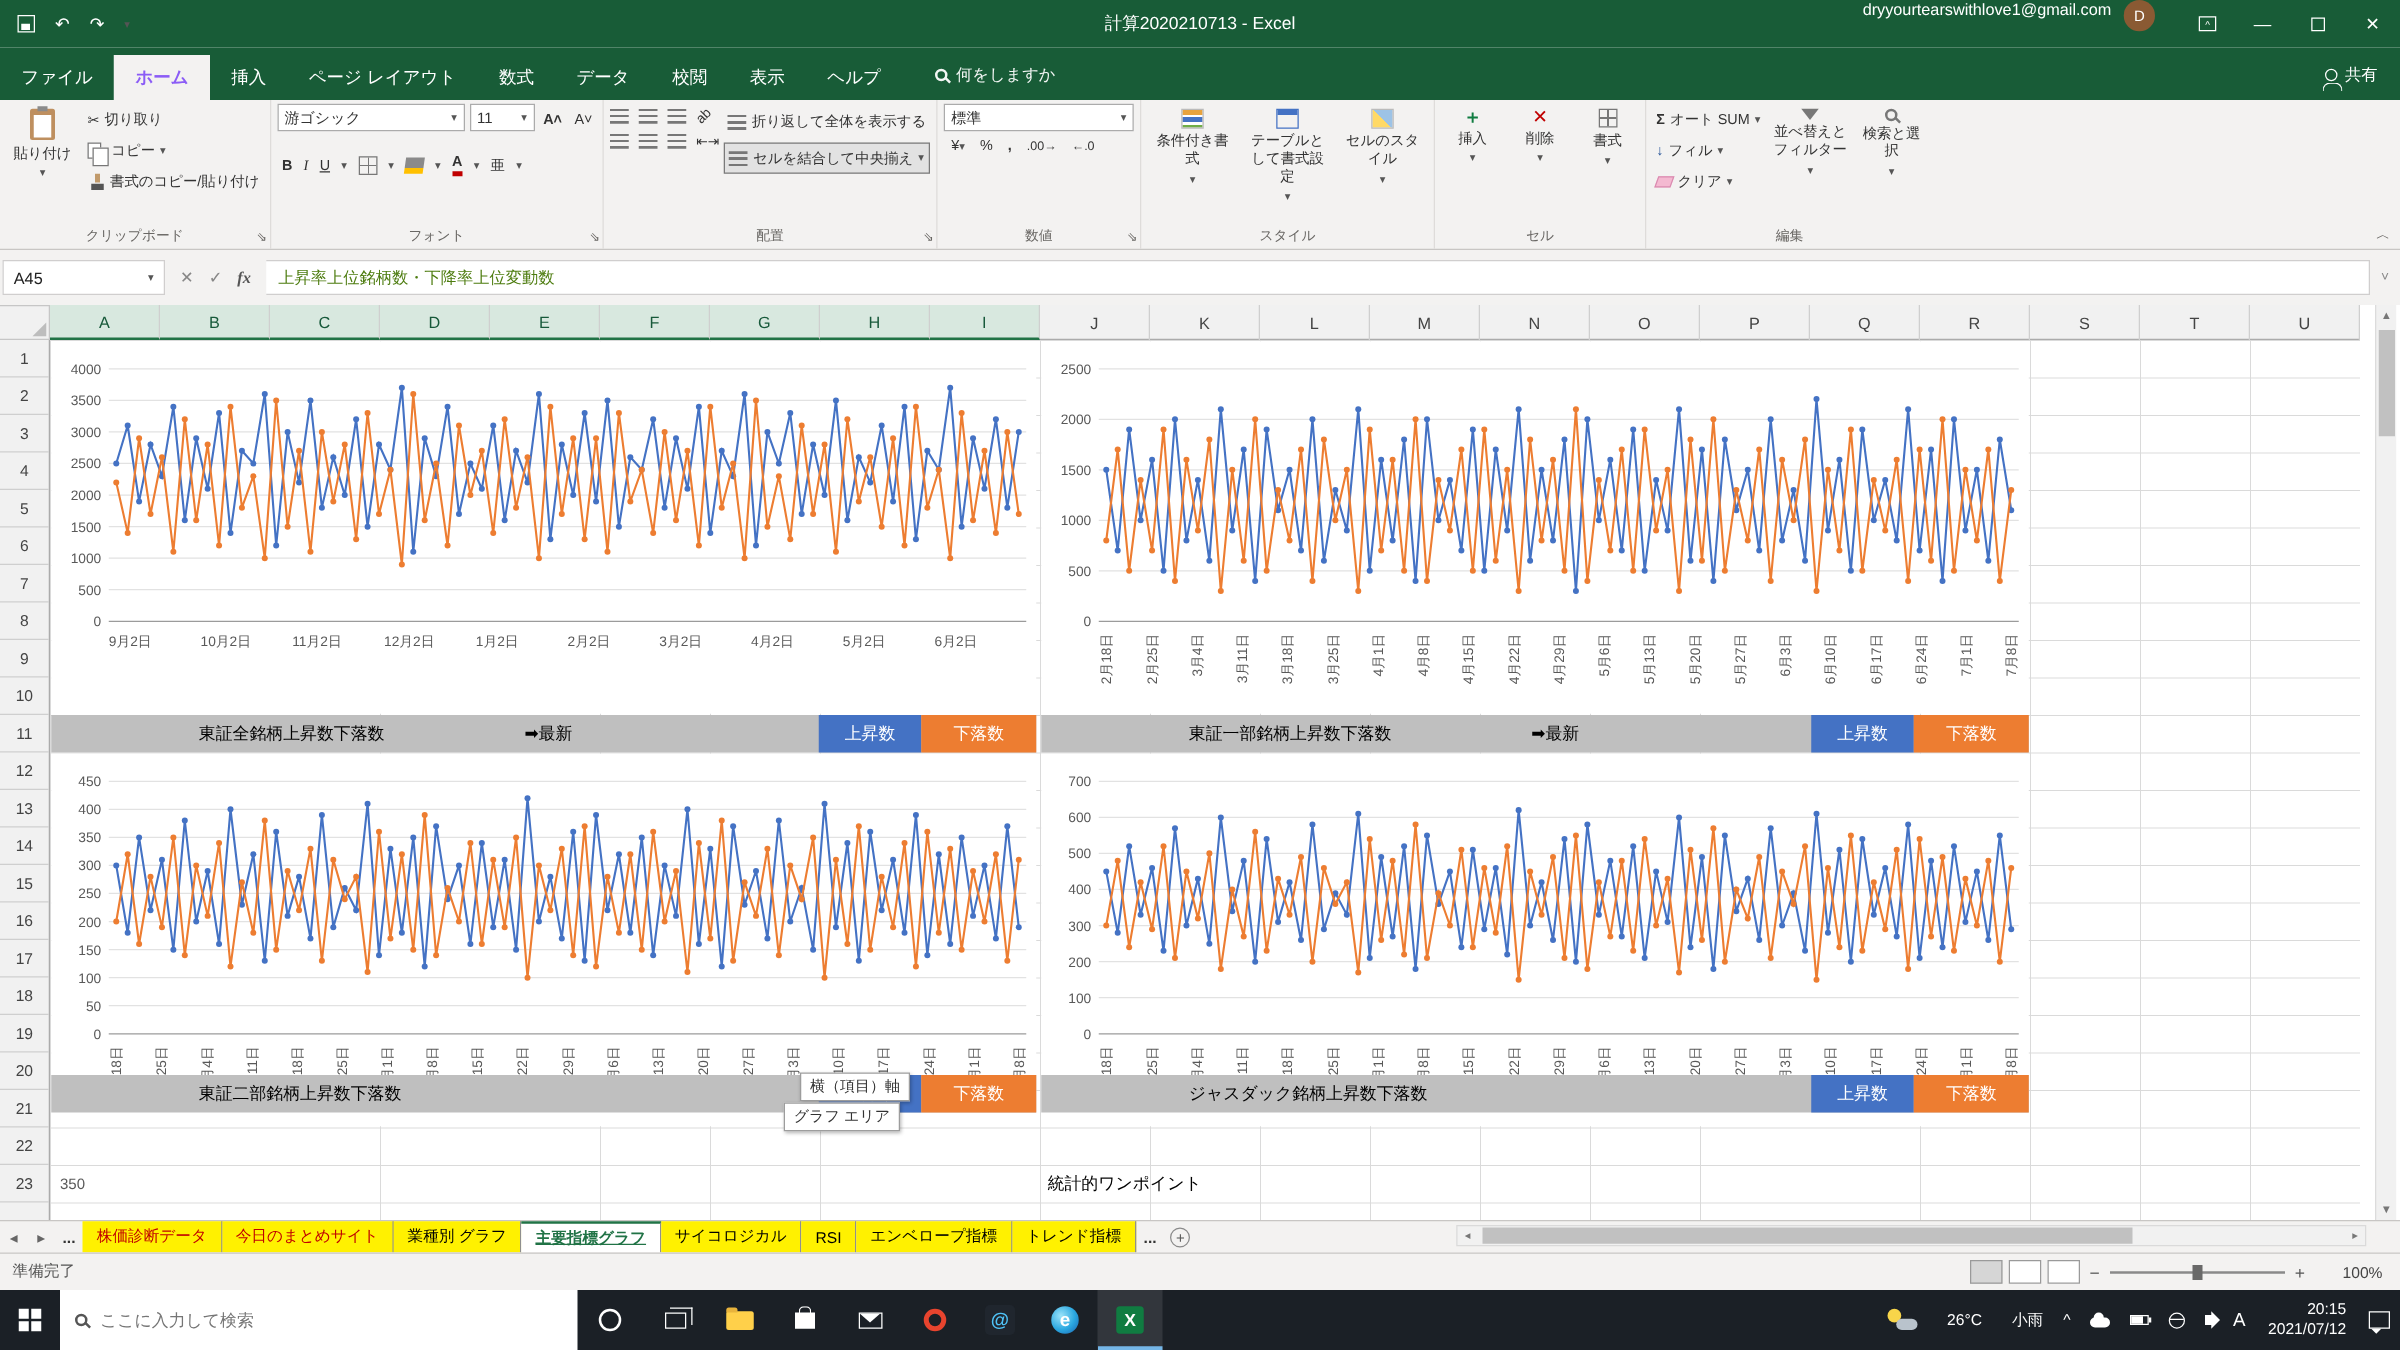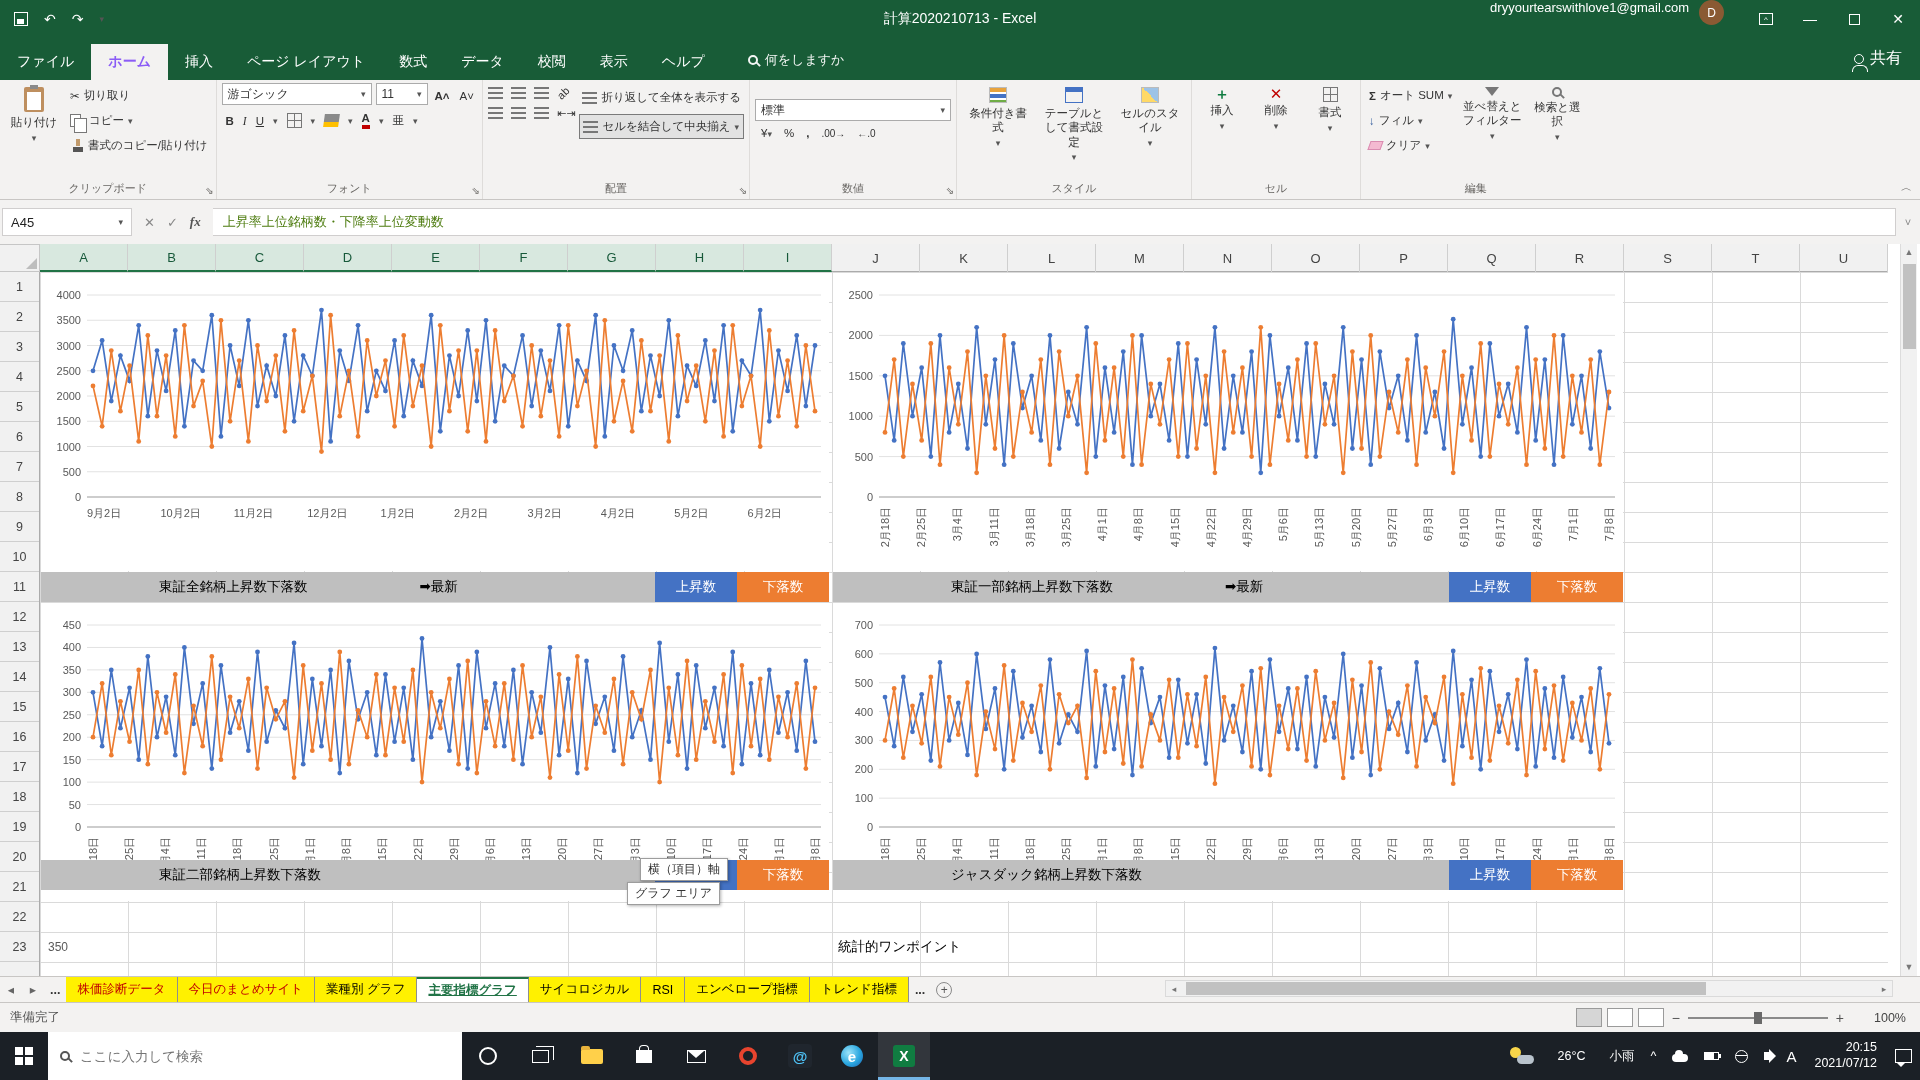--- a/index.html
+++ b/index.html
@@ -18,21 +18,21 @@
   .avatar{width:25px;height:25px;border-radius:50%;background:#8a5a33;display:flex;align-items:center;justify-content:center;font-size:12px;margin-right:20px;}
   .winbtn{width:44px;height:38px;display:flex;align-items:center;justify-content:center;font-size:14px;}
   .maxic{width:11px;height:11px;border:1px solid #fff;display:inline-block;}
   .ribopt{width:14px;height:12px;border:1px solid #fff;display:inline-flex;align-items:center;justify-content:center;font-size:8px;}
 
   
   .tabrow{position:absolute;left:0;top:38px;width:100%;height:42px;background:#185C37;display:flex;align-items:flex-end;color:#fff;}
   .rtab{padding:9px 17px;font-size:14px;white-space:nowrap;}
   .rtab.active{background:#F3F2F1;color:#8b5cf6;font-weight:bold;}
   .tab-search{display:flex;align-items:center;gap:7px;font-size:13px;padding:0 10px 11px 26px;opacity:.95;}
-  .tab-share{margin-left:auto;display:flex;align-items:center;gap:6px;font-size:16px;padding:0 18px 11px 0;}
+  .tab-share{margin-left:auto;display:flex;align-items:center;gap:6px;font-size:13px;padding:0 18px 11px 0;}
   .mag{width:10px;height:10px;border:2px solid #777;border-radius:50%;position:relative;display:inline-block;}
   .mag::after{content:"";position:absolute;width:6px;height:2px;background:#777;transform:rotate(45deg);right:-5px;bottom:-2px;}
   .mag.w{border-color:#fff;}.mag.w::after{background:#fff;}
   .personic{width:10px;height:10px;border-radius:50%;border:1.5px solid #fff;position:relative;display:inline-block;}
   .personic::after{content:"";position:absolute;left:-3px;top:10px;width:14px;height:6px;border:1.5px solid #fff;border-bottom:none;border-radius:6px 6px 0 0;}
 
   
   .ribbon{position:absolute;left:0;top:80px;width:100%;height:120px;background:#F3F2F1;border-bottom:1px solid #C8C6C4;display:flex;font-size:11.5px;color:#333;}
   .rgroup{display:flex;flex-direction:column;border-right:1px solid #DEDCDA;padding:3px 5px 0;position:relative;}
   .rg-content{flex:1;display:flex;align-items:flex-start;gap:4px;}
@@ -255,21 +255,21 @@
               <span>書式のコピー/貼り付け</span>
             </div>
         </div>
       </div>
       <div class="rg-label">クリップボード</div>
       <span class="launcher">⇘</span>
     </div>
 
     <div class="rgroup">
       <div class="rg-content">
-        <div class="vcol" style="gap:4px;">
+        <div class="vcol" style="gap:16px;">
           <div style="display:flex;gap:4px;">
             <div class="combo" style="width:150px;">
                 <span>游ゴシック</span>
                 <span class="car">▾</span>
               </div>
             <div class="combo" style="width:52px;">
                 <span>11</span>
                 <span class="car">▾</span>
               </div>
             <span class="smallrow" style="font-weight:bold;">A˄</span>
@@ -323,21 +323,21 @@
             </div>
         </div>
       </div>
       <div class="rg-label">配置</div>
       <span class="launcher">⇘</span>
     </div>
 
     <div class="rgroup">
       <div class="rg-content">
         <div class="vcol" style="gap:6px;">
-          <div class="combo" style="width:196px;margin-top:16px;">
+          <div class="combo" style="width:152px;">
               <span>標準</span>
               <span class="car">▾</span>
             </div>
           <div style="display:flex;align-items:center;gap:12px;padding-left:6px;">
             <span>¥<span class="car">▾</span></span>
             <span>%</span>
             <span style="font-weight:bold;">,</span>
             <span style="font-size:10px;">.00→</span>
             <span style="font-size:10px;">←.0</span>
           </div>

